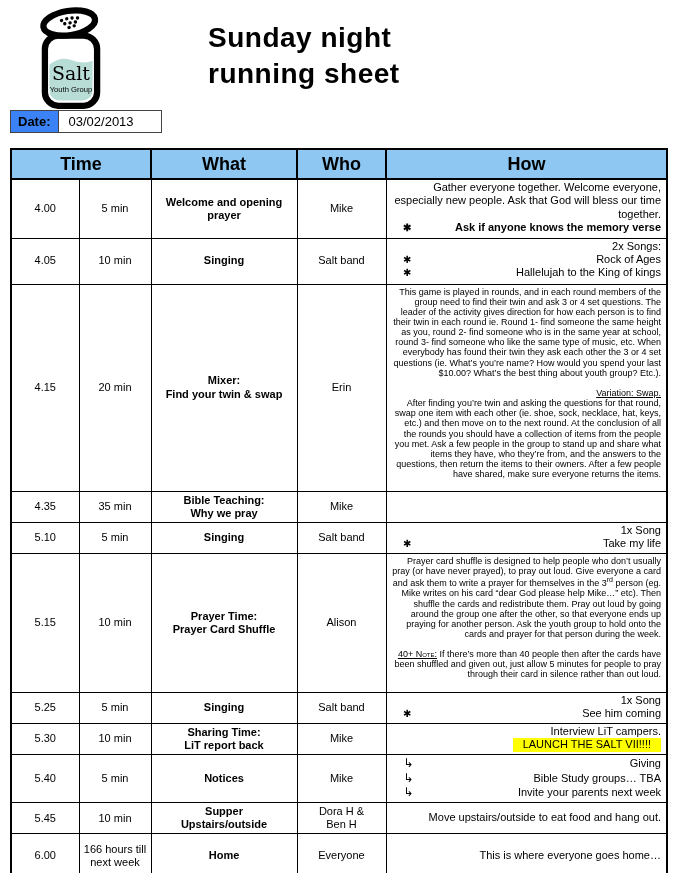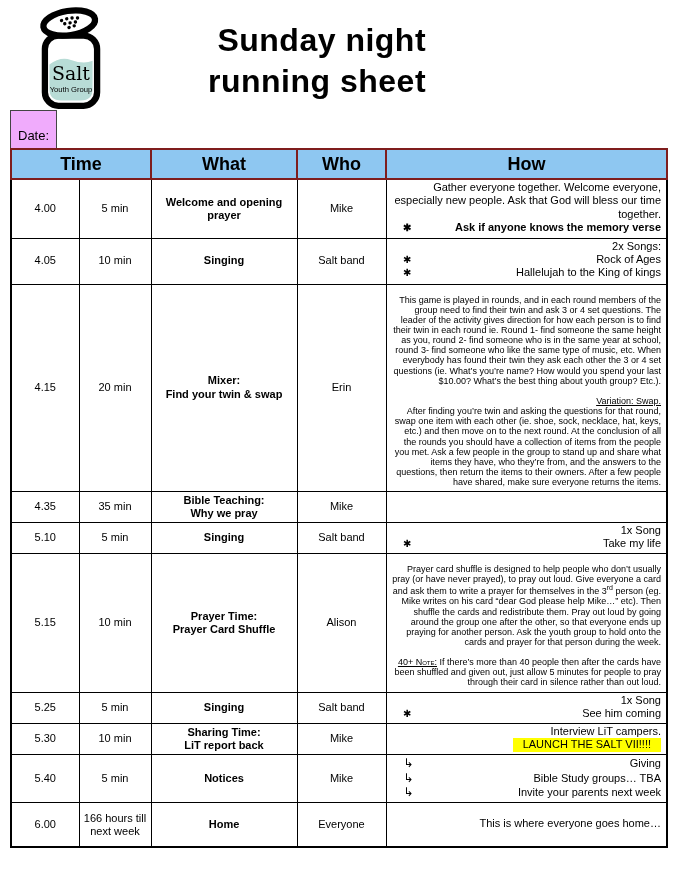--- a/index.html
+++ b/index.html
@@ -6,46 +6,45 @@
   html,body { margin:0; padding:0; background:#fff; }
   .sheet {
     width:676px; min-height:873px; position:relative;
     font-family:"Liberation Sans", sans-serif; color:#000; background:#fff;
   }
 
   
   .logo { position:absolute; left:26px; top:5px; width:90px; height:108px;text-align:right; }
   .title {
     position:absolute; left:208px; top:20px;
-    font-size:32px; font-weight:bold; line-height:1.28; letter-spacing:.5px;
+    font-size:28px; font-weight:bold; line-height:1.28; letter-spacing:.5px;
     white-space:nowrap;
-    text-align:right;
   }
   .title-line2 { }
 
   .date-box { position:absolute; left:10px; top:110px; display:flex; font-size:13px; }
-  .date-label { border:1px solid #444; font-weight:normal; padding:17px 7px; background:#f0abfc; }
+  .date-label { border:1px solid #444; font-weight:bold; padding:3px 7px; background:#3b82f6; }
   .date-value { border:1px solid #444; margin-left:-1px; width:104px; padding:3px 10px; }
 
   
   table.run {
     position:absolute; left:10px; top:148px; width:656px;
     border-collapse:collapse; table-layout:fixed;
     border:2px solid #000;
   }
   th {
     background:var(--header-blue, #8ec7f1);
-    border:2px solid #7f1d1d; font-size:18px; font-weight:bold; padding:3px 0;margin-left:8px;
+    border:2px solid #000000; font-size:18px; font-weight:bold; padding:3px 0;margin-left:8px;
   }
   td { border:1px solid #000; overflow:hidden; }
   .c  { text-align:center; vertical-align:middle; font-size:11px; padding:2px; line-height:1.2; }
   .b  { font-weight:bold; }
   .sub{ font-weight:bold; }
   .how { vertical-align:top; text-align:right; font-size:11px; line-height:1.22; padding:1px 5px 2px 5px; }
-  .how.small { font-size:9px; line-height:1.13; padding-top:10px; }
+  .how.small { font-size:9px; line-height:1.13; padding-top:2px; }
   .how.mid   { vertical-align:middle; }
   .narrow { width:64px; margin:0 auto; }
 
   .bullet-line { display:flex; align-items:baseline; padding-left:4px; }
   .bullet-line .bi { flex:0 0 16px; width:16px; font-size:10px; }
   .bullet-line.arrow .bi { font-size:12px; flex-basis:18px; }
   .bullet-line .bt { flex:1; }
 
   .u { text-decoration:underline; }
   .gap-top { margin-top:10px; }
@@ -81,20 +80,21 @@
     </svg>
   </div>
 
   <div class="title">
     <div>Sunday night</div>
     <div class="title-line2">running sheet</div>
   </div>
 
   <div class="date-box">
     <div class="date-label">Date:</div>
+    <div class="date-value">03/02/2013</div>
   </div>
 
   <table class="run">
     <colgroup>
       <col style="width:68px">
         <col style="width:72px">
         <col style="width:146px">
       <col style="width:89px">
         <col style="width:281px">
     </colgroup>
@@ -235,20 +235,32 @@
           <span class="bi">↳</span>
           <span class="bt">Bible Study groups… TBA</span>
         </div>
         <div class="bullet-line arrow">
           <span class="bi">↳</span>
           <span class="bt">Invite your parents next week</span>
         </div>
       </td>
     </tr>
 
+    <tr style="height:27px">
+      <td class="c">5.45</td>
+      <td class="c">10 min</td>
+      <td class="c">
+        <div class="b">Supper</div>
+        <div class="b">Upstairs/outside</div>
+      </td>
+      <td class="c">
+        <div class="narrow">Dora H &amp; Ben H</div>
+      </td>
+      <td class="how mid">Move upstairs/outside to eat food and hang out.</td>
+    </tr>
 
     <tr style="height:45px">
       <td class="c">6.00</td>
       <td class="c">166 hours till next week</td>
       <td class="c b">Home</td>
       <td class="c">Everyone</td>
       <td class="how mid">This is where everyone goes home…</td>
     </tr>
   </tbody>
     </table>

